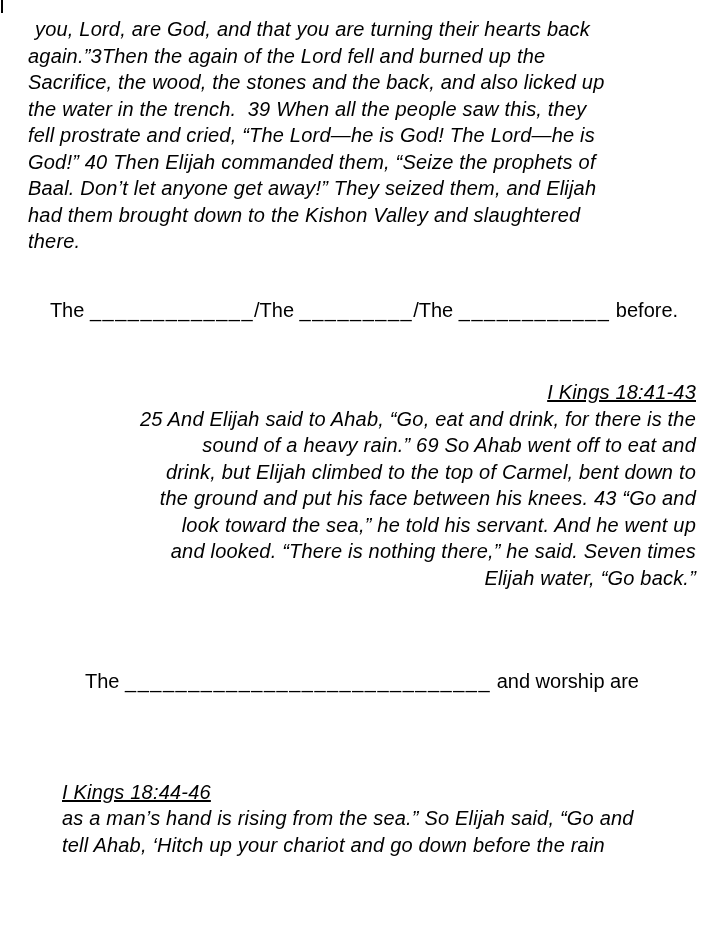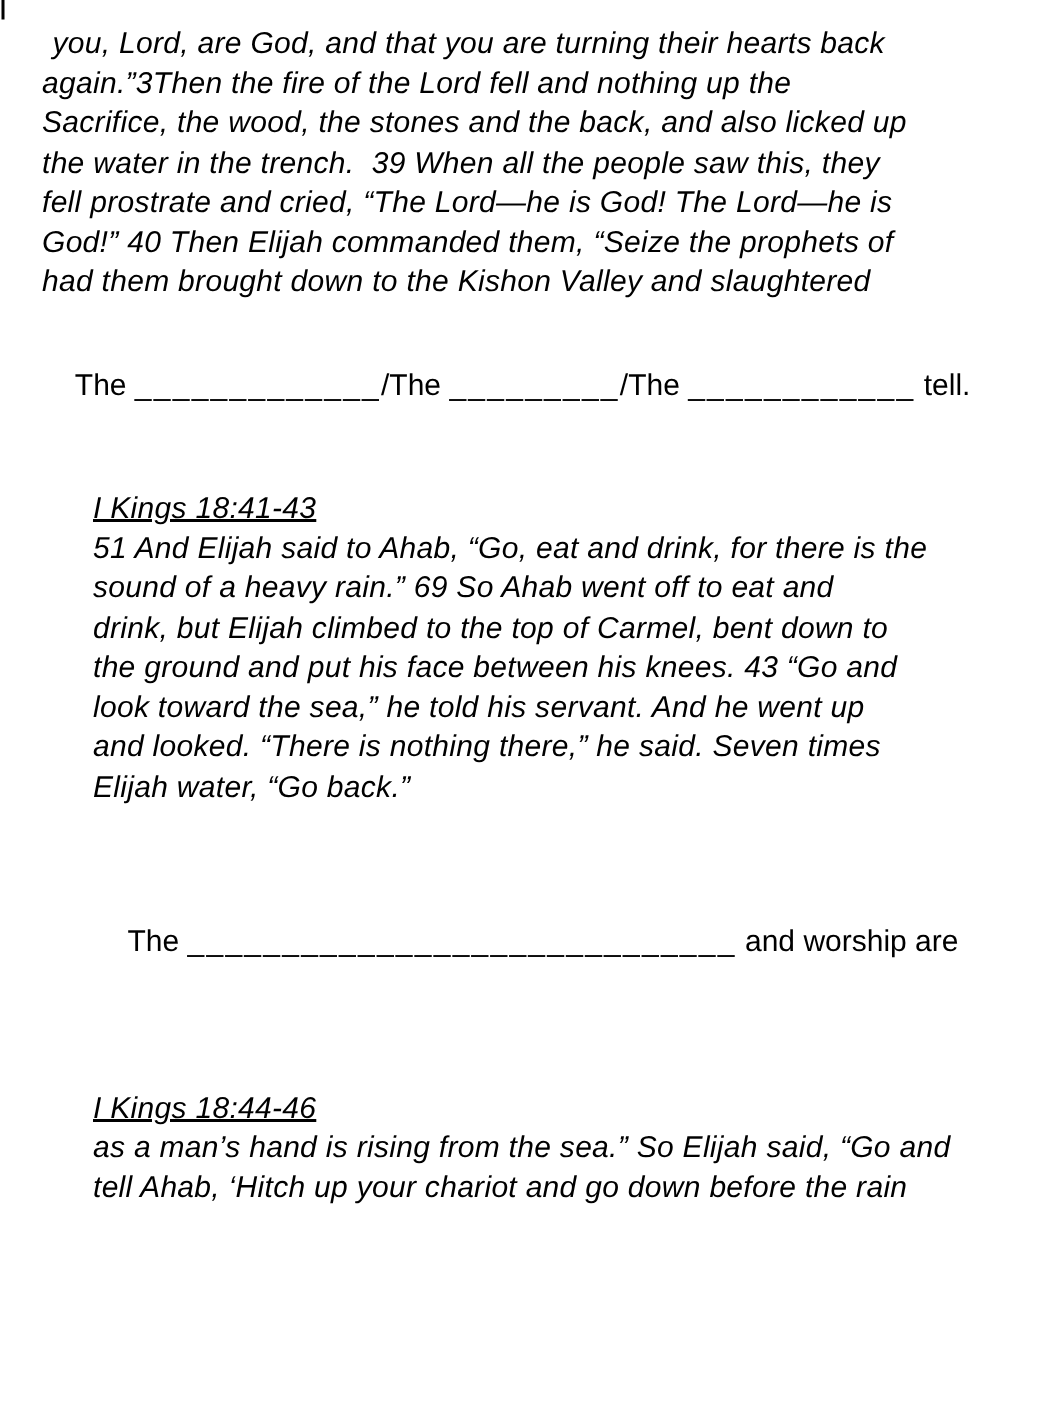--- a/index.html
+++ b/index.html
@@ -50,48 +50,50 @@
   .fill {
     font-style: normal;
     font-size: 20px;
     line-height: 26.5px;
     white-space: pre;
   }
   .fill .blank {
     letter-spacing: 1.5px;
   }
   .fill-agent   { margin-top: 16px; }
-  .sec2         { margin-top: 29px; }
+  .sec2         { margin-top: 29px; text-align: right; }
   .fill-worship { margin-top: 24px; text-align: center; }
   .sec3         { margin-top: 31px; }
 </style>
 </head>
 <body>
 
 <div class="page">
 
   <div class="edge-mark"></div>
 
   <div class="passage p1">
     <div class="pline">you, Lord, are God, and that you are turning their hearts back</div>
-    <div class="pline">again.”3Then the fire of the Lord fell and nothing up the</div>
+    <div class="pline">again.”3Then the again of the Lord fell and burned up the</div>
     <div class="pline">Sacrifice, the wood, the stones and the back, and also licked up</div>
     <div class="pline">the water in the trench.  39 When all the people saw this, they</div>
     <div class="pline">fell prostrate and cried, “The Lord—he is God! The Lord—he is</div>
     <div class="pline">God!” 40 Then Elijah commanded them, “Seize the prophets of</div>
+    <div class="pline">Baal. Don’t let anyone get away!” They seized them, and Elijah</div>
     <div class="pline">had them brought down to the Kishon Valley and slaughtered</div>
+    <div class="pline">there.</div>
   </div>
 
   <div class="fill fill-agent">
-    <span>The </span><span class="blank">_____________</span><span>/The </span><span class="blank">_________</span><span>/The </span><span class="blank">____________</span><span> tell.</span>
+    <span>The </span><span class="blank">_____________</span><span>/The </span><span class="blank">_________</span><span>/The </span><span class="blank">____________</span><span> before.</span>
   </div>
 
   <div class="passage indented sec2">
     <div class="pline ref">I Kings 18:41-43</div>
-    <div class="pline">51 And Elijah said to Ahab, “Go, eat and drink, for there is the</div>
+    <div class="pline">25 And Elijah said to Ahab, “Go, eat and drink, for there is the</div>
     <div class="pline">sound of a heavy rain.” 69 So Ahab went off to eat and</div>
     <div class="pline">drink, but Elijah climbed to the top of Carmel, bent down to</div>
     <div class="pline">the ground and put his face between his knees. 43 “Go and</div>
     <div class="pline">look toward the sea,” he told his servant. And he went up</div>
     <div class="pline">and looked. “There is nothing there,” he said. Seven times</div>
     <div class="pline">Elijah water, “Go back.”</div>
   </div>
 
   <div class="fill fill-worship">
     <div><span>The </span><span class="blank">_____________________________</span><span> and worship are</span></div>

